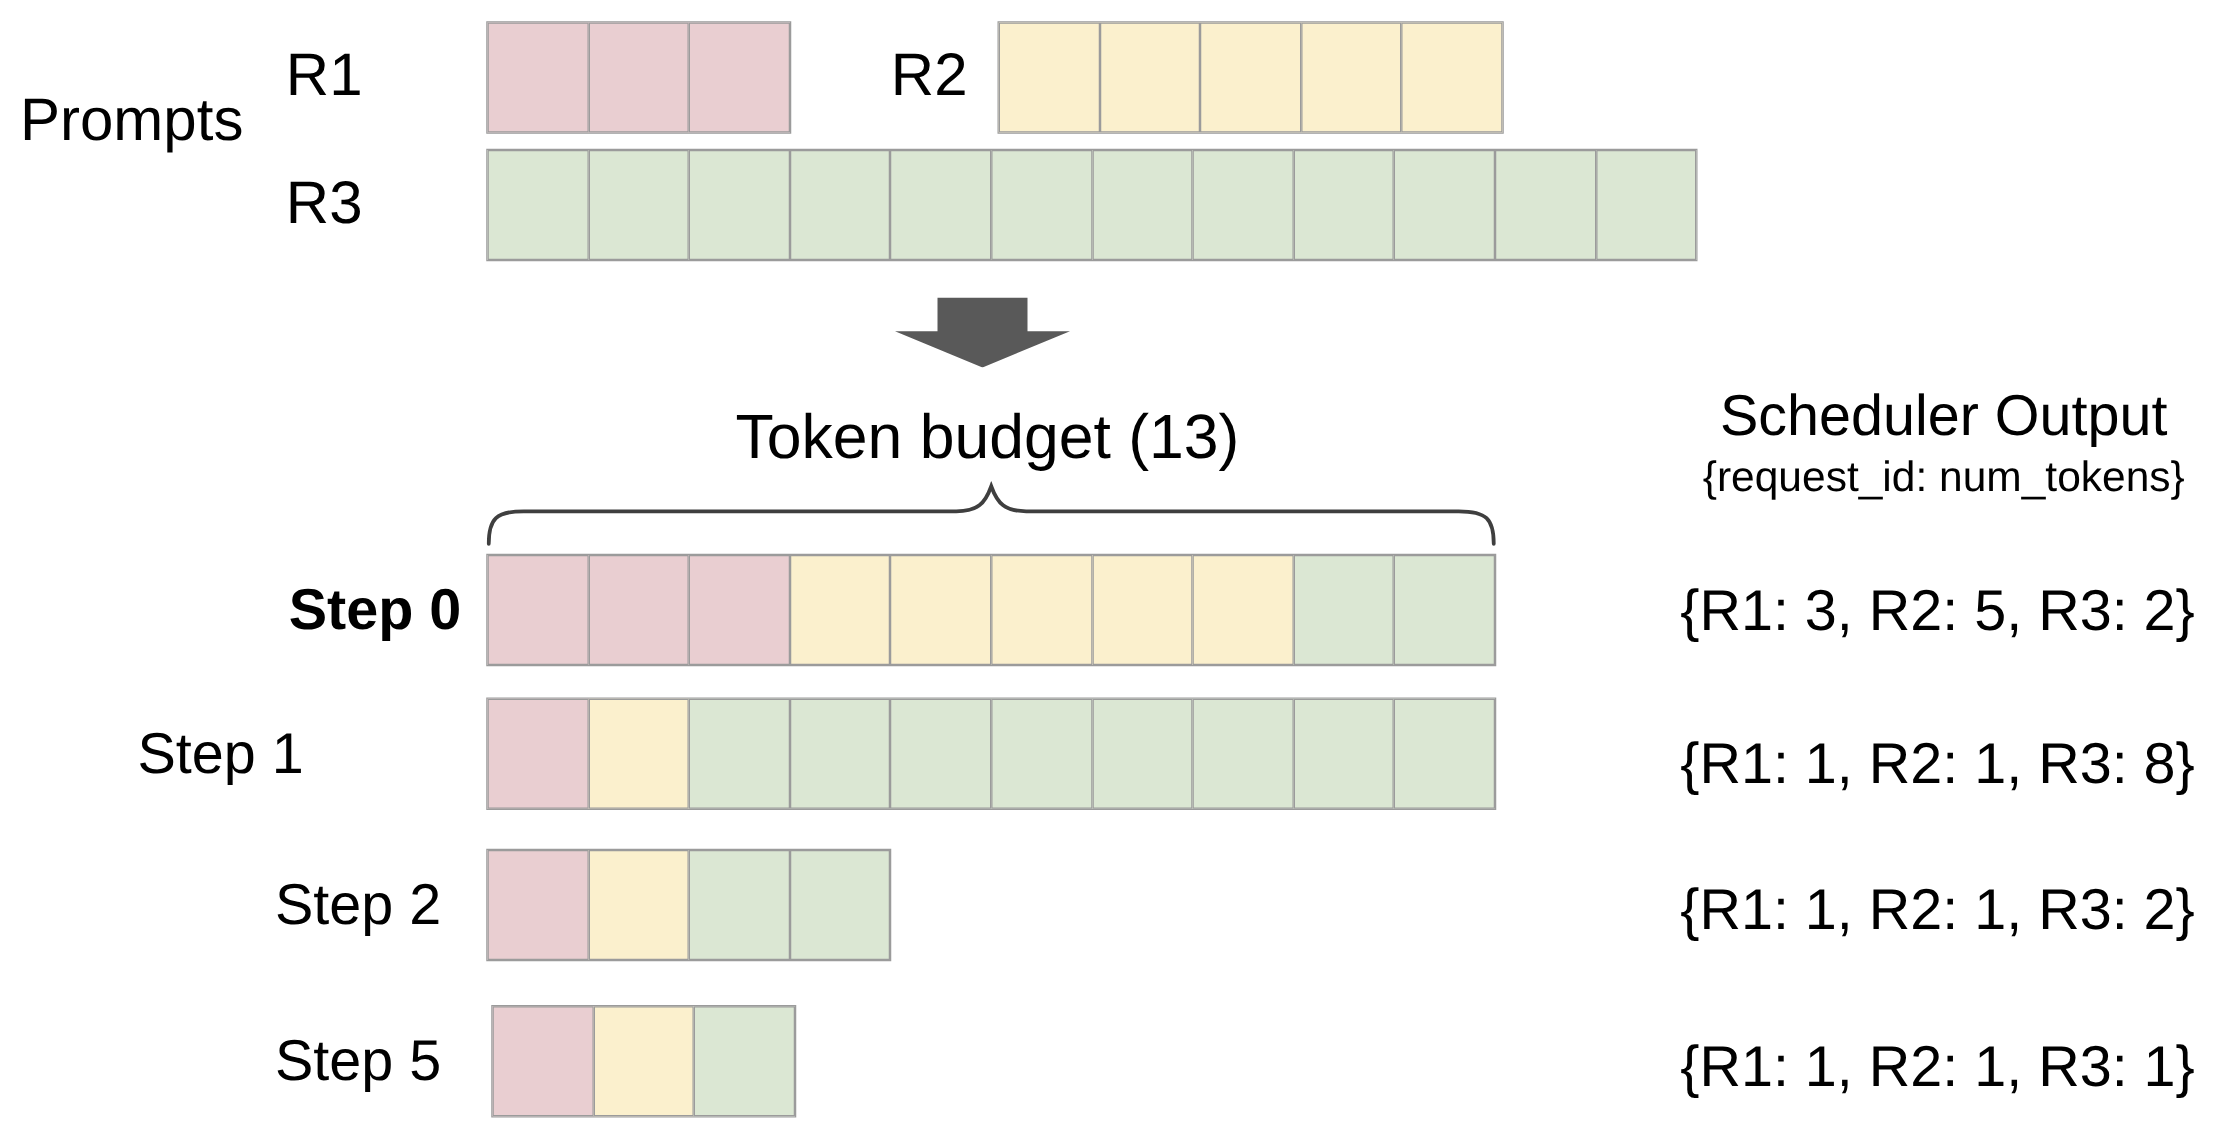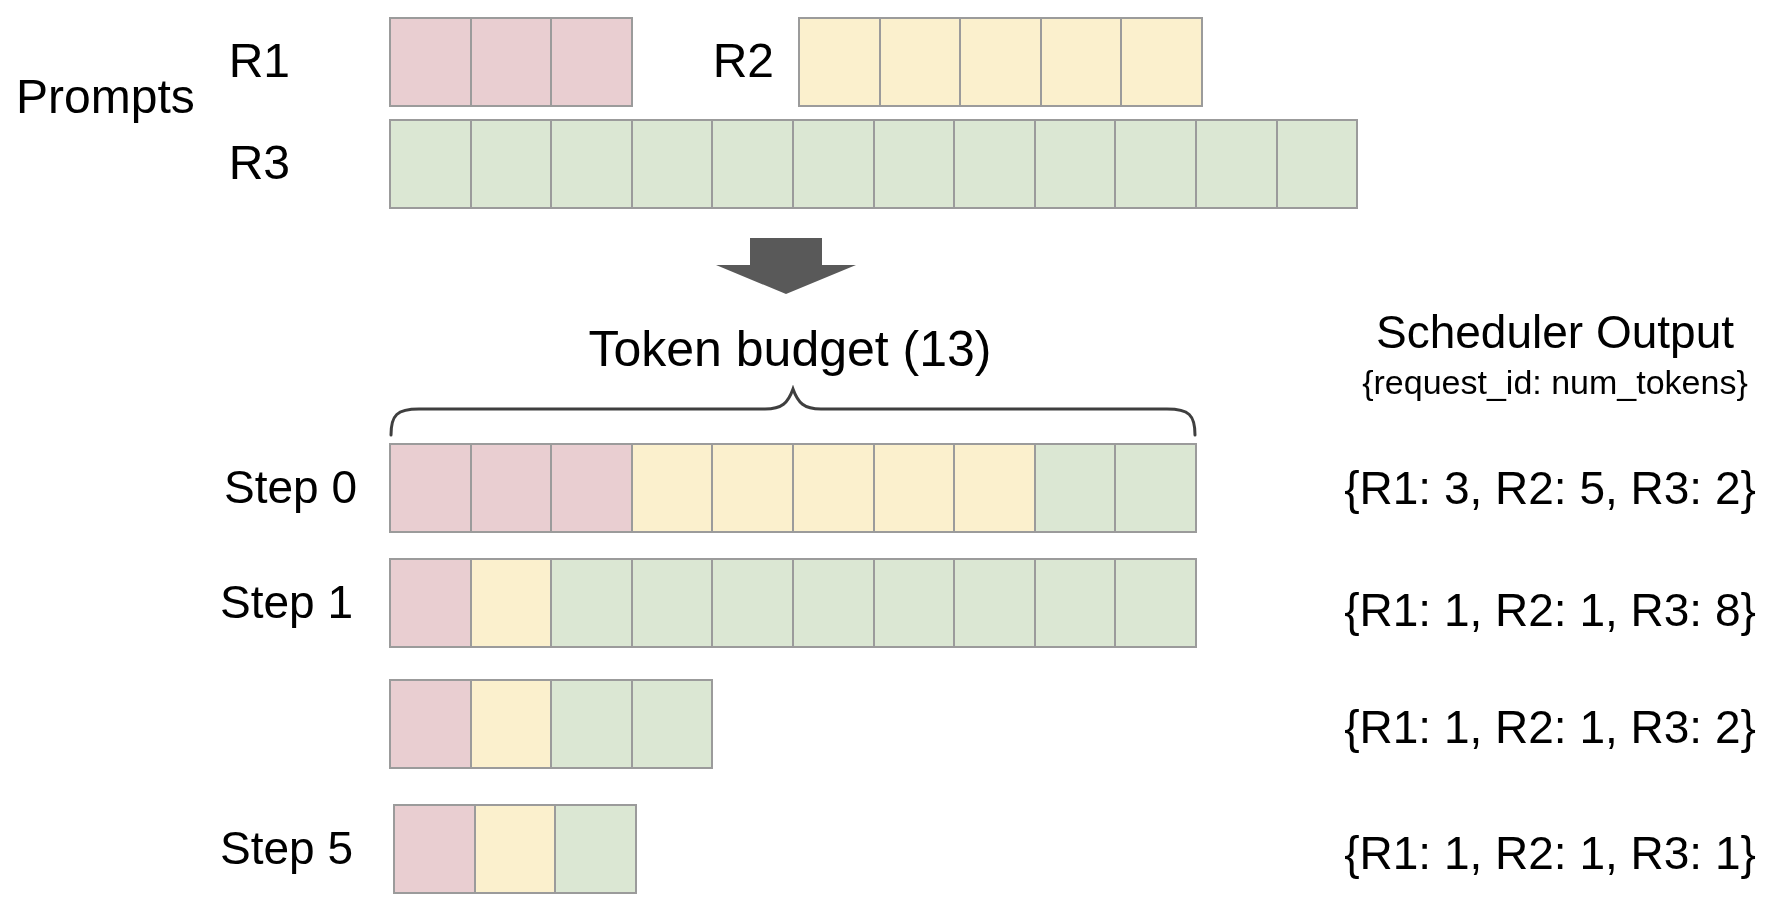--- a/index.html
+++ b/index.html
@@ -112,48 +112,49 @@
   </div>
 
   <div class="title center-align" style="left:390px; top:320px; width:800px;">Token budget (13)</div>
 
   <div class="brace-wrap" style="left:389px; top:385px; width:808px; height:52px;">
     <svg width="808" height="52" viewBox="0 0 808 52">
       <path d="M 2 50 C 2 30, 8 24, 30 24 L 376 24 C 393 24, 399 18, 404 4 C 409 18, 415 24, 432 24 L 778 24 C 800 24, 806 30, 806 50" fill="none" stroke="var(--brace, #3f3f3f)" stroke-width="3" stroke-linecap="round"></path>
     </svg>
   </div>
 
-  <div class="lbl vcenter right-align" style="left:4px; width:353px; top:454px;">Step 0</div>
+  <div class="lbl vcenter right-align" style="left:16px; width:353px; top:454px;font-weight:bold;">Step 0</div>
   <div class="token-row" style="left:389px; top:443px;">
       <div class="cell" style="background: rgb(233, 206, 209);"></div>
       <div class="cell" style="background: rgb(233, 206, 209);"></div>
       <div class="cell" style="background: rgb(233, 206, 209);"></div>
       <div class="cell" style="background: rgb(251, 240, 205);"></div>
       <div class="cell" style="background: rgb(251, 240, 205);"></div>
       <div class="cell" style="background: rgb(251, 240, 205);"></div>
       <div class="cell" style="background: rgb(251, 240, 205);"></div>
       <div class="cell" style="background: rgb(251, 240, 205);"></div>
       <div class="cell" style="background: rgb(219, 231, 211);"></div>
       <div class="cell" style="background: rgb(219, 231, 211);"></div>
     </div>
 
-  <div class="lbl vcenter right-align" style="left:0; width:353px; top:569px;">Step 1</div>
+  <div class="lbl vcenter right-align" style="left:0; width:353px; top:569px;text-align:center;">Step 1</div>
   <div class="token-row" style="left:389px; top:558px;">
       <div class="cell" style="background: rgb(233, 206, 209);"></div>
       <div class="cell" style="background: rgb(251, 240, 205);"></div>
       <div class="cell" style="background: rgb(219, 231, 211);"></div>
       <div class="cell" style="background: rgb(219, 231, 211);"></div>
       <div class="cell" style="background: rgb(219, 231, 211);"></div>
       <div class="cell" style="background: rgb(219, 231, 211);"></div>
       <div class="cell" style="background: rgb(219, 231, 211);"></div>
       <div class="cell" style="background: rgb(219, 231, 211);"></div>
       <div class="cell" style="background: rgb(219, 231, 211);"></div>
       <div class="cell" style="background: rgb(219, 231, 211);"></div>
     </div>
 
+  <div class="lbl vcenter right-align" style="left:0; width:353px; top:690px;">Step 2</div>
   <div class="token-row" style="left:389px; top:679px;">
       <div class="cell" style="background: rgb(233, 206, 209);"></div>
       <div class="cell" style="background: rgb(251, 240, 205);"></div>
       <div class="cell" style="background: rgb(219, 231, 211);"></div>
       <div class="cell" style="background: rgb(219, 231, 211);"></div>
     </div>
 
   <div class="lbl vcenter right-align" style="left:0; width:353px; top:815px;">Step 5</div>
   <div class="token-row" style="left:393px; top:804px;">
       <div class="cell" style="background: rgb(233, 206, 209);"></div>

